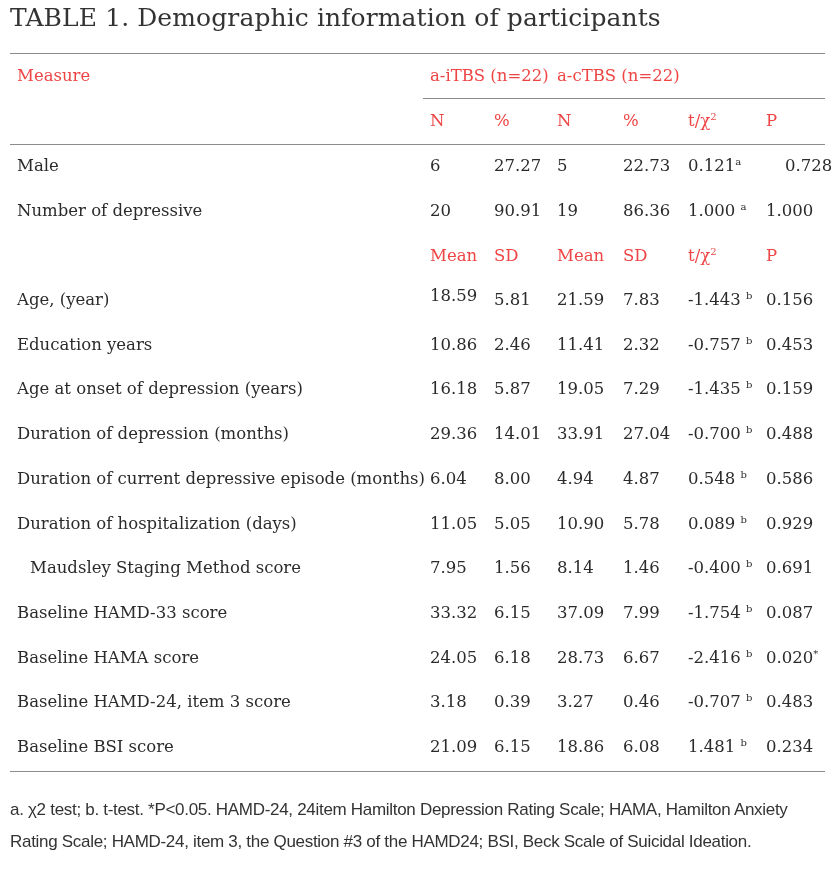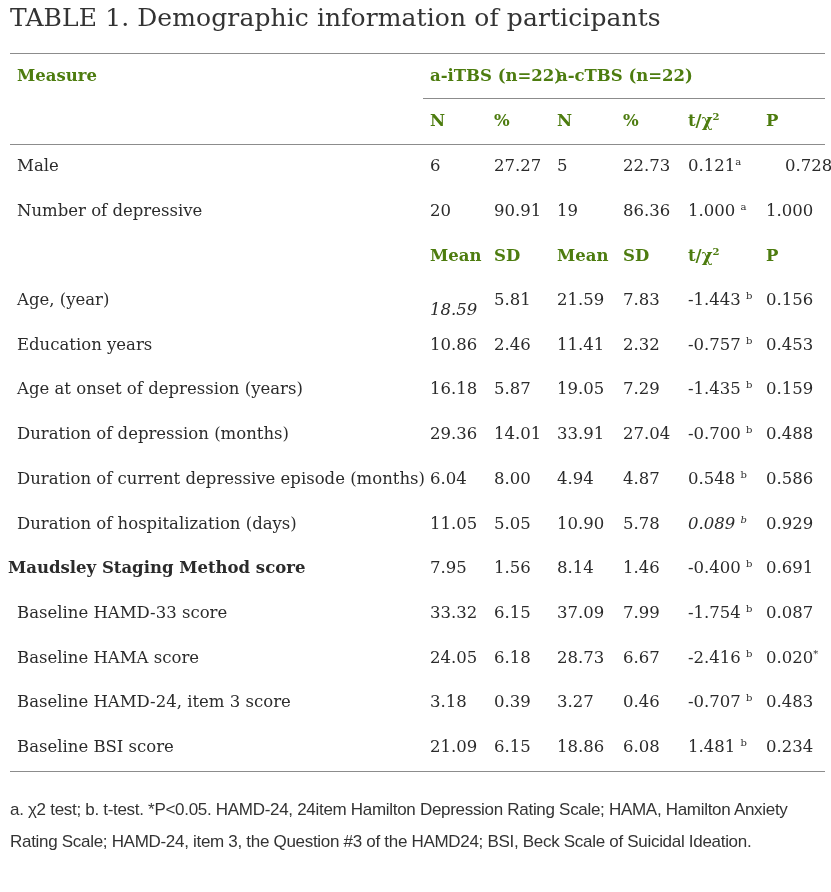--- a/index.html
+++ b/index.html
@@ -1,21 +1,21 @@
 <!DOCTYPE html>
 <html><head>
 <meta charset="utf-8">
 <style>
   html, body { margin: 0; padding: 0; background: #ffffff; }
   body { width: 831px; height: 892px; position: relative; overflow: hidden;
          font-family: "DejaVu Serif", "Liberation Serif", serif; color: #2b2b2b; }
   .title { position: absolute; left: 10px; top: 3px; font-size: 25px; color: #333; letter-spacing: 0.1px; }
   .rule { position: absolute; height: 1px; background: #8c8c8c; }
   .cell { position: absolute; font-size: 16.5px; white-space: nowrap; line-height: 20px; }
-  .hdr { font-weight: bold; color: #4d7c0f; text-align: right; }
+  .hdr { font-weight: normal; color: #ef4444; text-align: right; }
   .sup { font-size: 10px; vertical-align: super; line-height: 0; }
   .notes { position: absolute; left: 10px; top: 794px; width: 810px; font-family: "Liberation Sans", sans-serif;
            font-size: 17px; line-height: 32px; color: #333; letter-spacing: -0.3px; }
 </style>
 </head>
 <body>
 
 <div class="title">TABLE 1. Demographic information of participants</div>
 
 <div class="rule" style="left:10px; top:53px; width:815px;"></div>
@@ -62,21 +62,21 @@
     <div class="cell hdr" style="left: 494px; top: 246px;"><span>SD</span></div>
     <div class="cell hdr" style="left: 557px; top: 246px;"><span>Mean</span></div>
     <div class="cell hdr" style="left: 623px; top: 246px;"><span>SD</span></div>
     <div class="cell hdr" style="left: 688px; top: 246px;"><span>t/χ</span><span class="sup">2</span></div>
     <div class="cell hdr" style="left: 766px; top: 246px;"><span>P</span></div>
   </div>
 
 <div id="mean-rows">
     <div>
       <div class="cell" style="left: 17px; top: 290px;"><span>Age, (year)</span></div>
-      <div class="cell" style="left: 430px; top: 300px; font-style: italic;"><span>18.59</span></div>
+      <div class="cell" style="left: 430px; top: 286px;"><span>18.59</span></div>
       <div class="cell" style="left: 494px; top: 290px;"><span>5.81</span></div>
       <div class="cell" style="left: 557px; top: 290px;"><span>21.59</span></div>
       <div class="cell" style="left: 623px; top: 290px;"><span>7.83</span></div>
       <div class="cell" style="left: 688px; top: 290px;"><span>-1.443 </span><span class="sup">b</span></div>
       <div class="cell" style="left: 766px; top: 290px;"><span>0.156</span><span class="sup"></span></div>
     </div>
     <div>
       <div class="cell" style="left: 17px; top: 334.7px;"><span>Education years</span></div>
       <div class="cell" style="left: 430px; top: 334.7px;"><span>10.86</span></div>
       <div class="cell" style="left: 494px; top: 334.7px;"><span>2.46</span></div>
@@ -111,25 +111,25 @@
       <div class="cell" style="left: 623px; top: 468.8px;"><span>4.87</span></div>
       <div class="cell" style="left: 688px; top: 468.8px;"><span>0.548 </span><span class="sup">b</span></div>
       <div class="cell" style="left: 766px; top: 468.8px;"><span>0.586</span><span class="sup"></span></div>
     </div>
     <div>
       <div class="cell" style="left: 17px; top: 513.5px;"><span>Duration of hospitalization (days)</span></div>
       <div class="cell" style="left: 430px; top: 513.5px;"><span>11.05</span></div>
       <div class="cell" style="left: 494px; top: 513.5px;"><span>5.05</span></div>
       <div class="cell" style="left: 557px; top: 513.5px;"><span>10.90</span></div>
       <div class="cell" style="left: 623px; top: 513.5px;"><span>5.78</span></div>
-      <div class="cell" style="left: 688px; top: 513.5px; font-style: italic;"><span>0.089 </span><span class="sup">b</span></div>
+      <div class="cell" style="left: 688px; top: 513.5px;"><span>0.089 </span><span class="sup">b</span></div>
       <div class="cell" style="left: 766px; top: 513.5px;"><span>0.929</span><span class="sup"></span></div>
     </div>
     <div>
-      <div class="cell" style="left: 8px; top: 558.2px; font-weight: bold;"><span>Maudsley Staging Method score</span></div>
+      <div class="cell" style="left: 30px; top: 558.2px;"><span>Maudsley Staging Method score</span></div>
       <div class="cell" style="left: 430px; top: 558.2px;"><span>7.95</span></div>
       <div class="cell" style="left: 494px; top: 558.2px;"><span>1.56</span></div>
       <div class="cell" style="left: 557px; top: 558.2px;"><span>8.14</span></div>
       <div class="cell" style="left: 623px; top: 558.2px;"><span>1.46</span></div>
       <div class="cell" style="left: 688px; top: 558.2px;"><span>-0.400 </span><span class="sup">b</span></div>
       <div class="cell" style="left: 766px; top: 558.2px;"><span>0.691</span><span class="sup"></span></div>
     </div>
     <div>
       <div class="cell" style="left: 17px; top: 602.9px;"><span>Baseline HAMD-33 score</span></div>
       <div class="cell" style="left: 430px; top: 602.9px;"><span>33.32</span></div>

